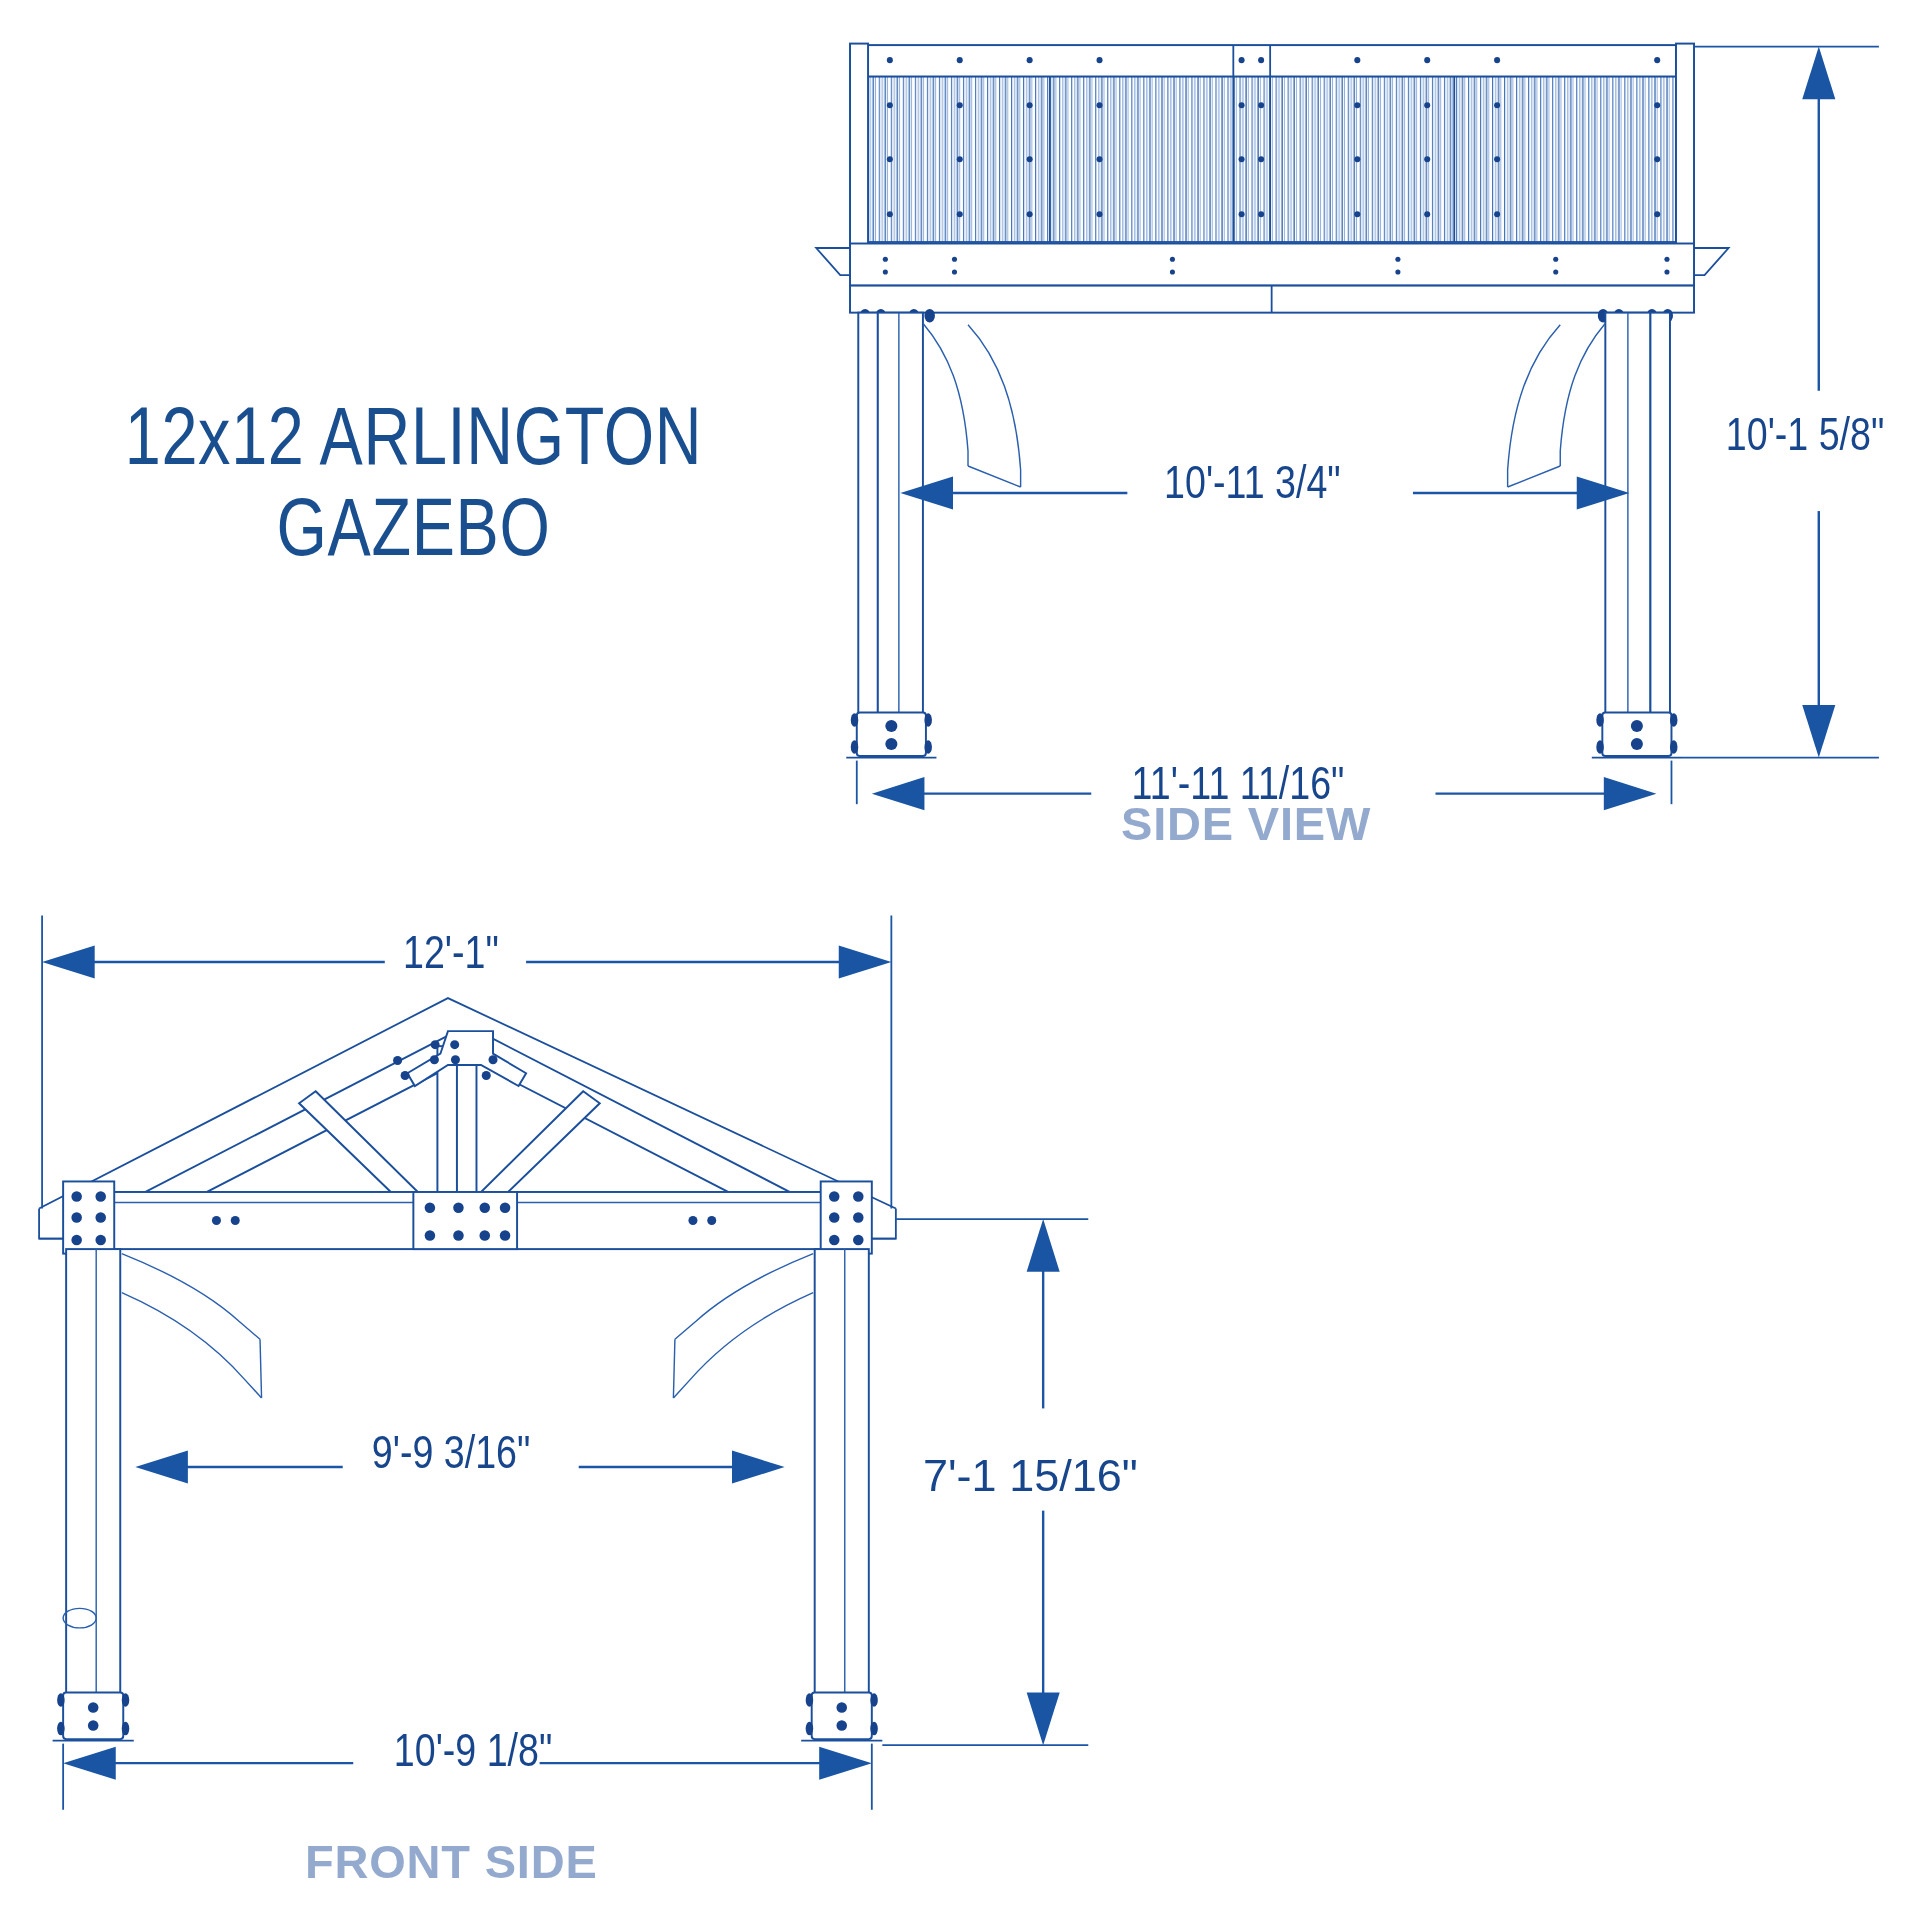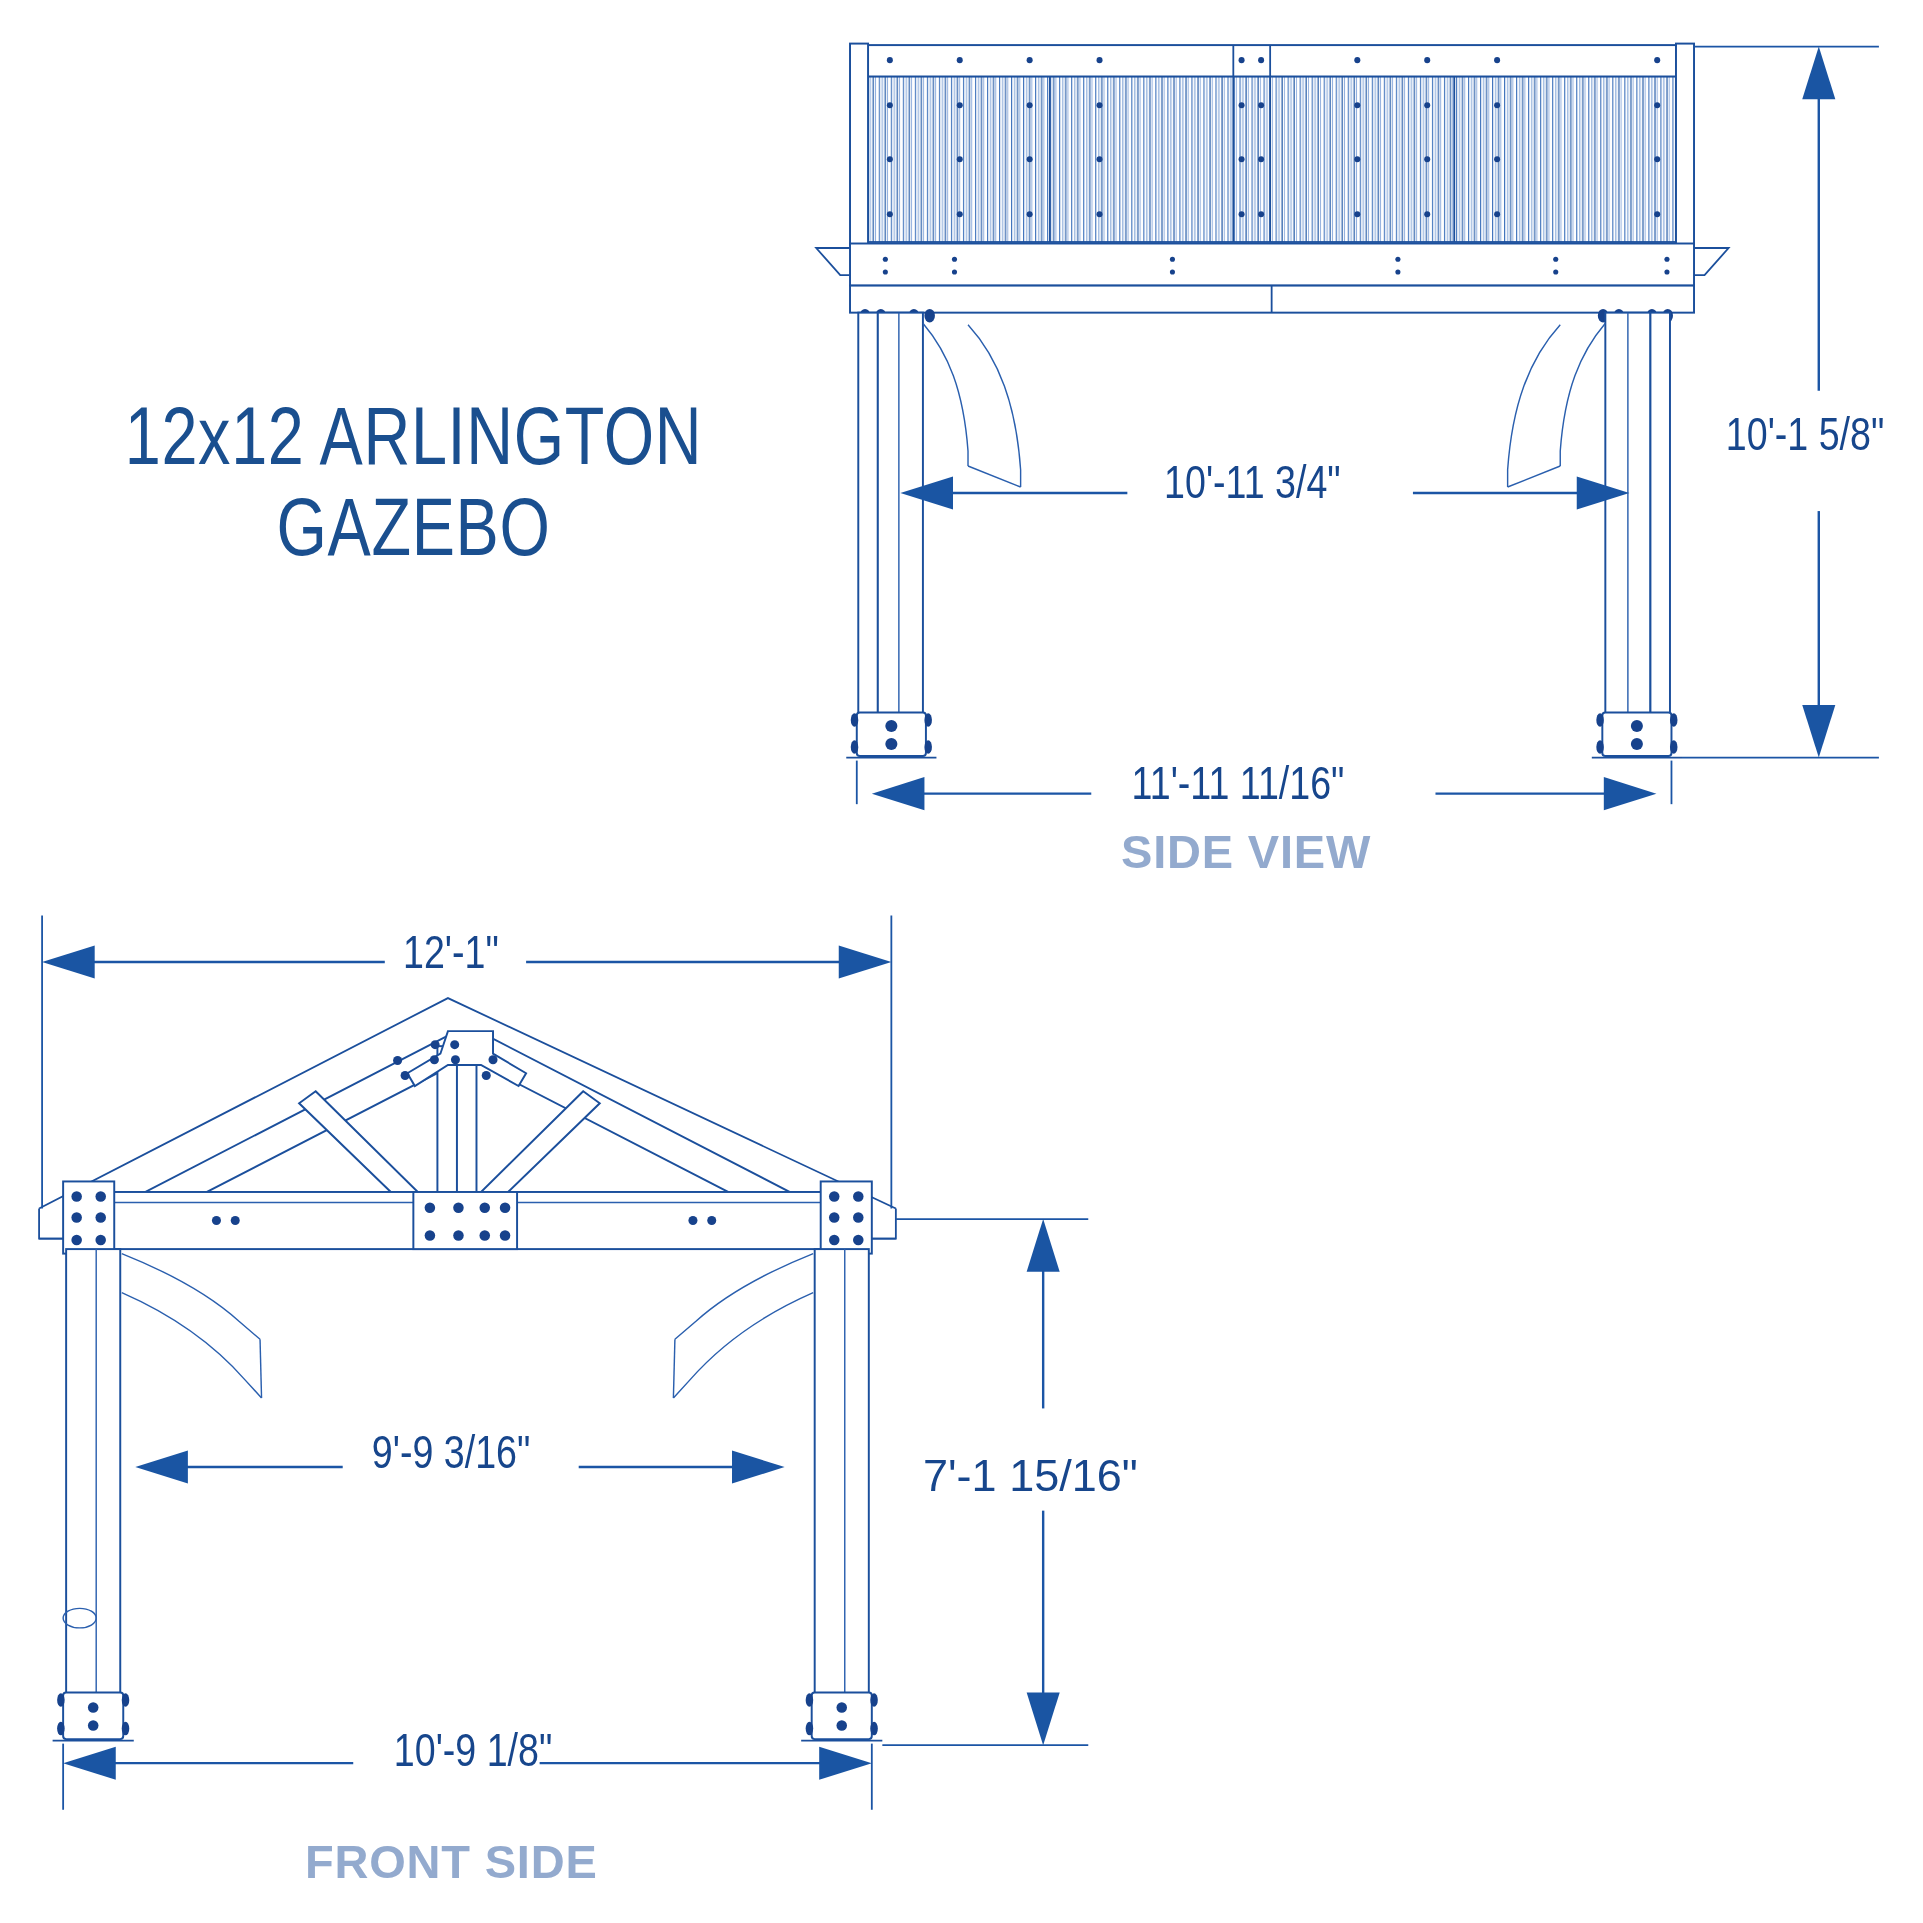--- a/index.html
+++ b/index.html
@@ -20,21 +20,21 @@
     transform:scaleX(0.80);transform-origin:50% 0;
   }
   #title-line1,#title-line2{display:block;white-space:nowrap;}
 
   
   .view-caption{
     position:absolute;color:#93aace;font-weight:bold;
     font-size:47px;letter-spacing:0.8px;white-space:nowrap;
     font-family:"Liberation Sans", sans-serif;
   }
-  #caption-side{left:1121px;top:824px;text-align:right;}
+  #caption-side{left:1121px;top:796px;text-align:right;}
   #caption-front{left:305px;top:1834px;}
 
   
   .dim-label{
     position:absolute;color:#17468c;white-space:nowrap;
     font-family:"Liberation Sans", sans-serif;
     font-weight:400;
   }
   .dim-cond{transform:scaleX(0.80);transform-origin:50% 50%;}
 

